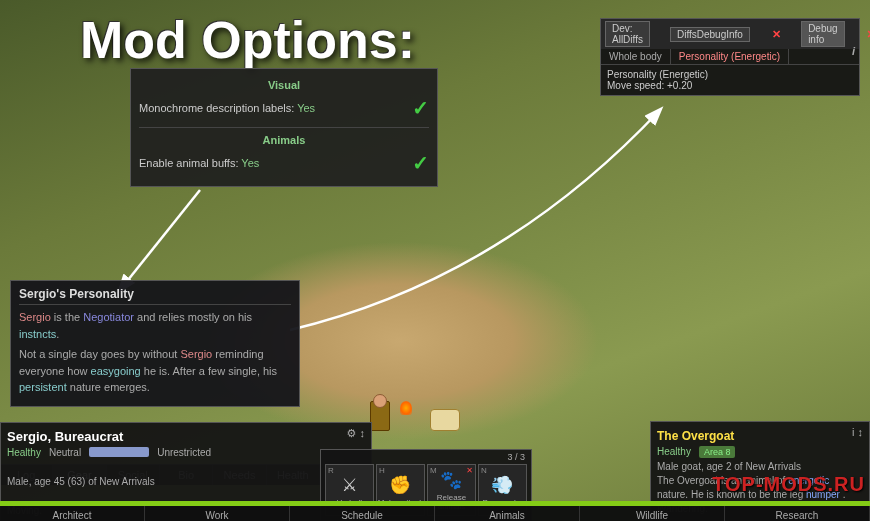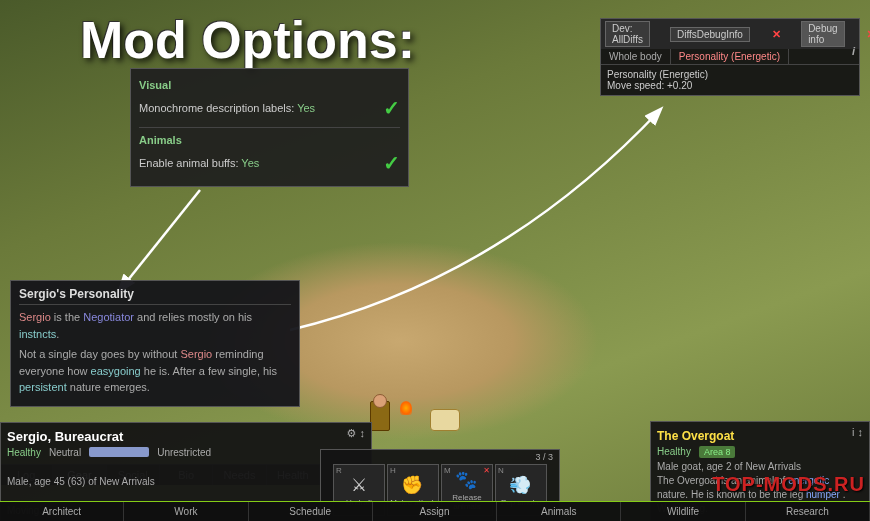--- a/index.html
+++ b/index.html
@@ -43,25 +43,26 @@
       text-shadow: 3px 3px 6px rgba(0,0,0,0.8), -1px -1px 0 #333;
       font-family: Impact, Arial Black, sans-serif;
       z-index: 10;
     }
 
     
     .mod-options-panel {
       position: absolute;
       top: 68px;
       left: 130px;
-      width: 279px;
+      width: 308px;
       background: rgba(30,30,30,0.92);
       border: 1px solid #555;
       z-index: 10;
       padding: 8px;
+      text-align: center;
     }
 
     .panel-section-title {
       font-size: 11px;
       font-weight: bold;
       padding: 2px 0;
     }
 
     .panel-section-title.visual { color: #88cc88; }
     .panel-section-title.animals { color: #88cc88; }
@@ -265,21 +266,21 @@
       font-size: 10px;
       color: #aaa;
       margin-top: 18px;
     }
 
     
     .action-bar {
       position: absolute;
       bottom: 0;
       left: 320px;
-      width: 240px;
+      width: 212px;
       background: rgba(20,20,20,0.95);
       border: 1px solid #555;
       z-index: 10;
       padding: 2px;
     }
 
     .action-counter {
       text-align: right;
       font-size: 9px;
       color: #aaa;
@@ -386,21 +387,21 @@
     
     .nav-bar {
       position: absolute;
       bottom: 0;
       left: 0;
       right: 0;
       height: 20px;
       background: rgba(15,15,15,0.98);
       display: flex;
       z-index: 20;
-      border-top: 1px solid #84cc16;
+      border-top: 5px solid #84cc16;
     }
 
     .nav-item {
       flex: 1;
       text-align: center;
       font-size: 10px;
       color: #aaa;
       line-height: 20px;
       border-right: 1px solid #333;
       cursor: pointer;
@@ -645,17 +646,16 @@
   </div>
   <div class="animal-desc">Wandering.</div>
 </div>
 
 <div class="watermark">TOP-MODS.RU</div>
 
 <div class="nav-bar">
   <div class="nav-item">Architect</div>
   <div class="nav-item">Work</div>
   <div class="nav-item">Schedule</div>
-  <div class="nav-item">Assign</div>
   <div class="nav-item">Animals</div>
   <div class="nav-item">Wildlife</div>
   <div class="nav-item">Research</div>
 </div>
 
 </body></html>

